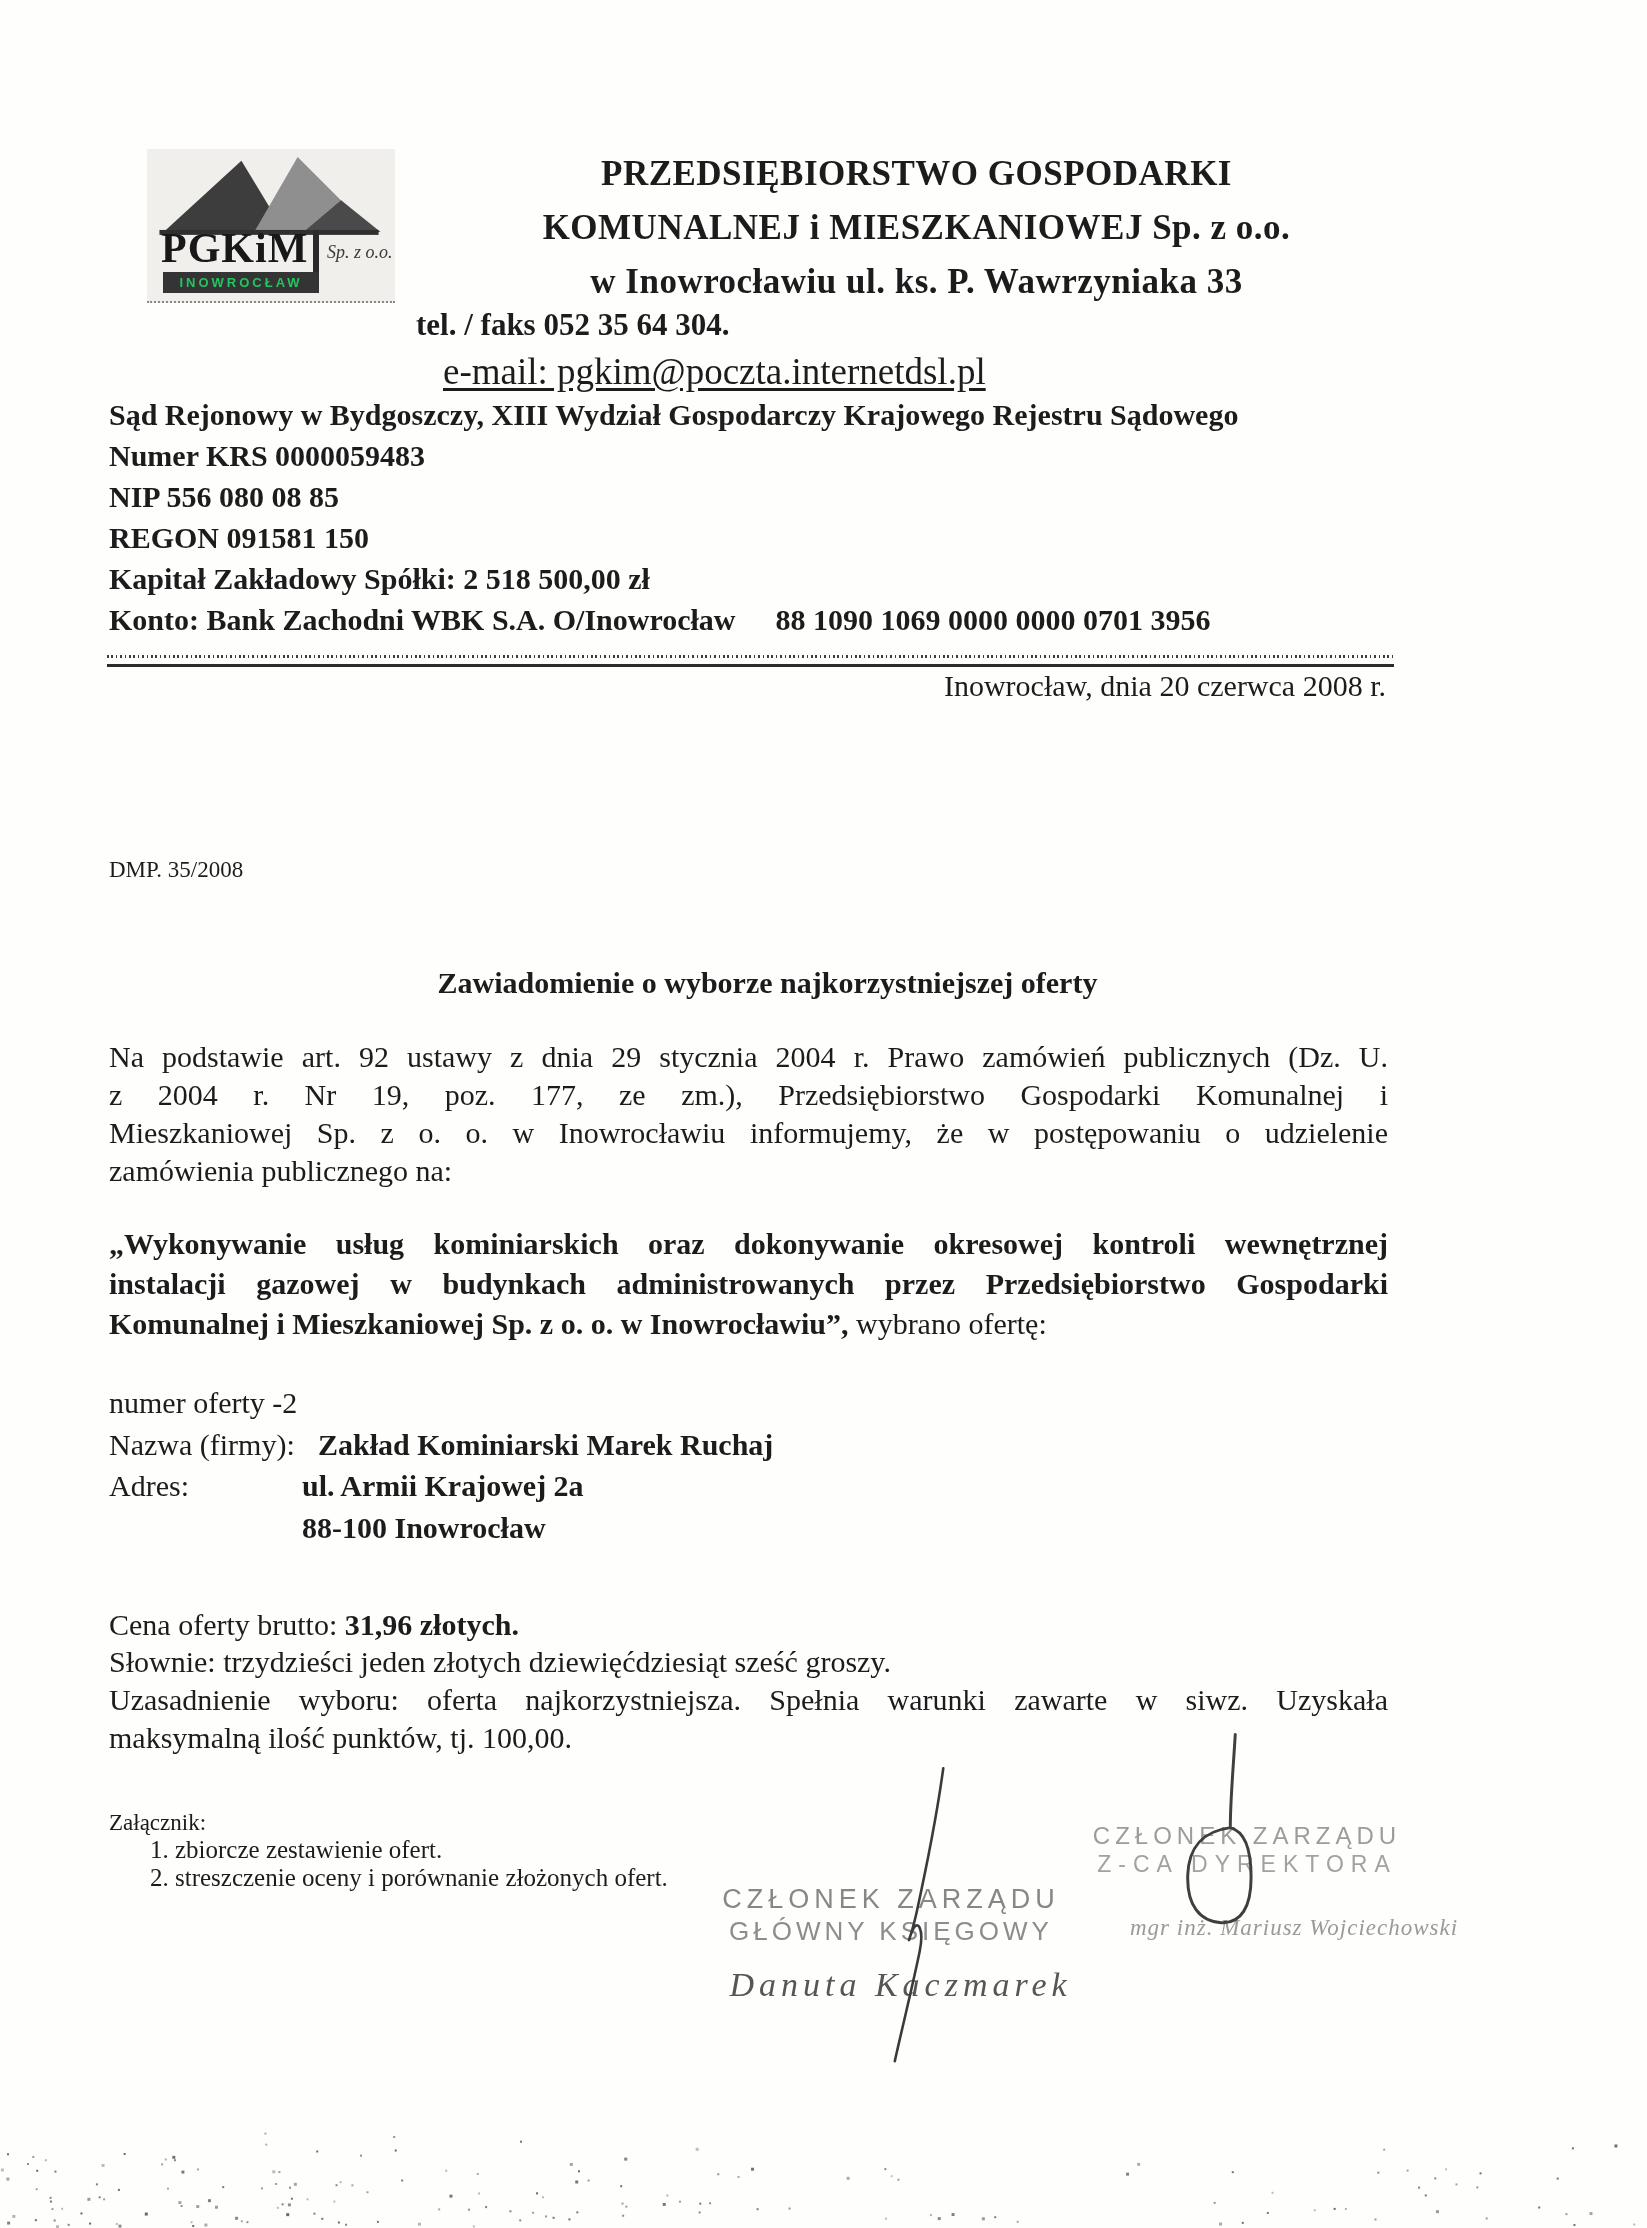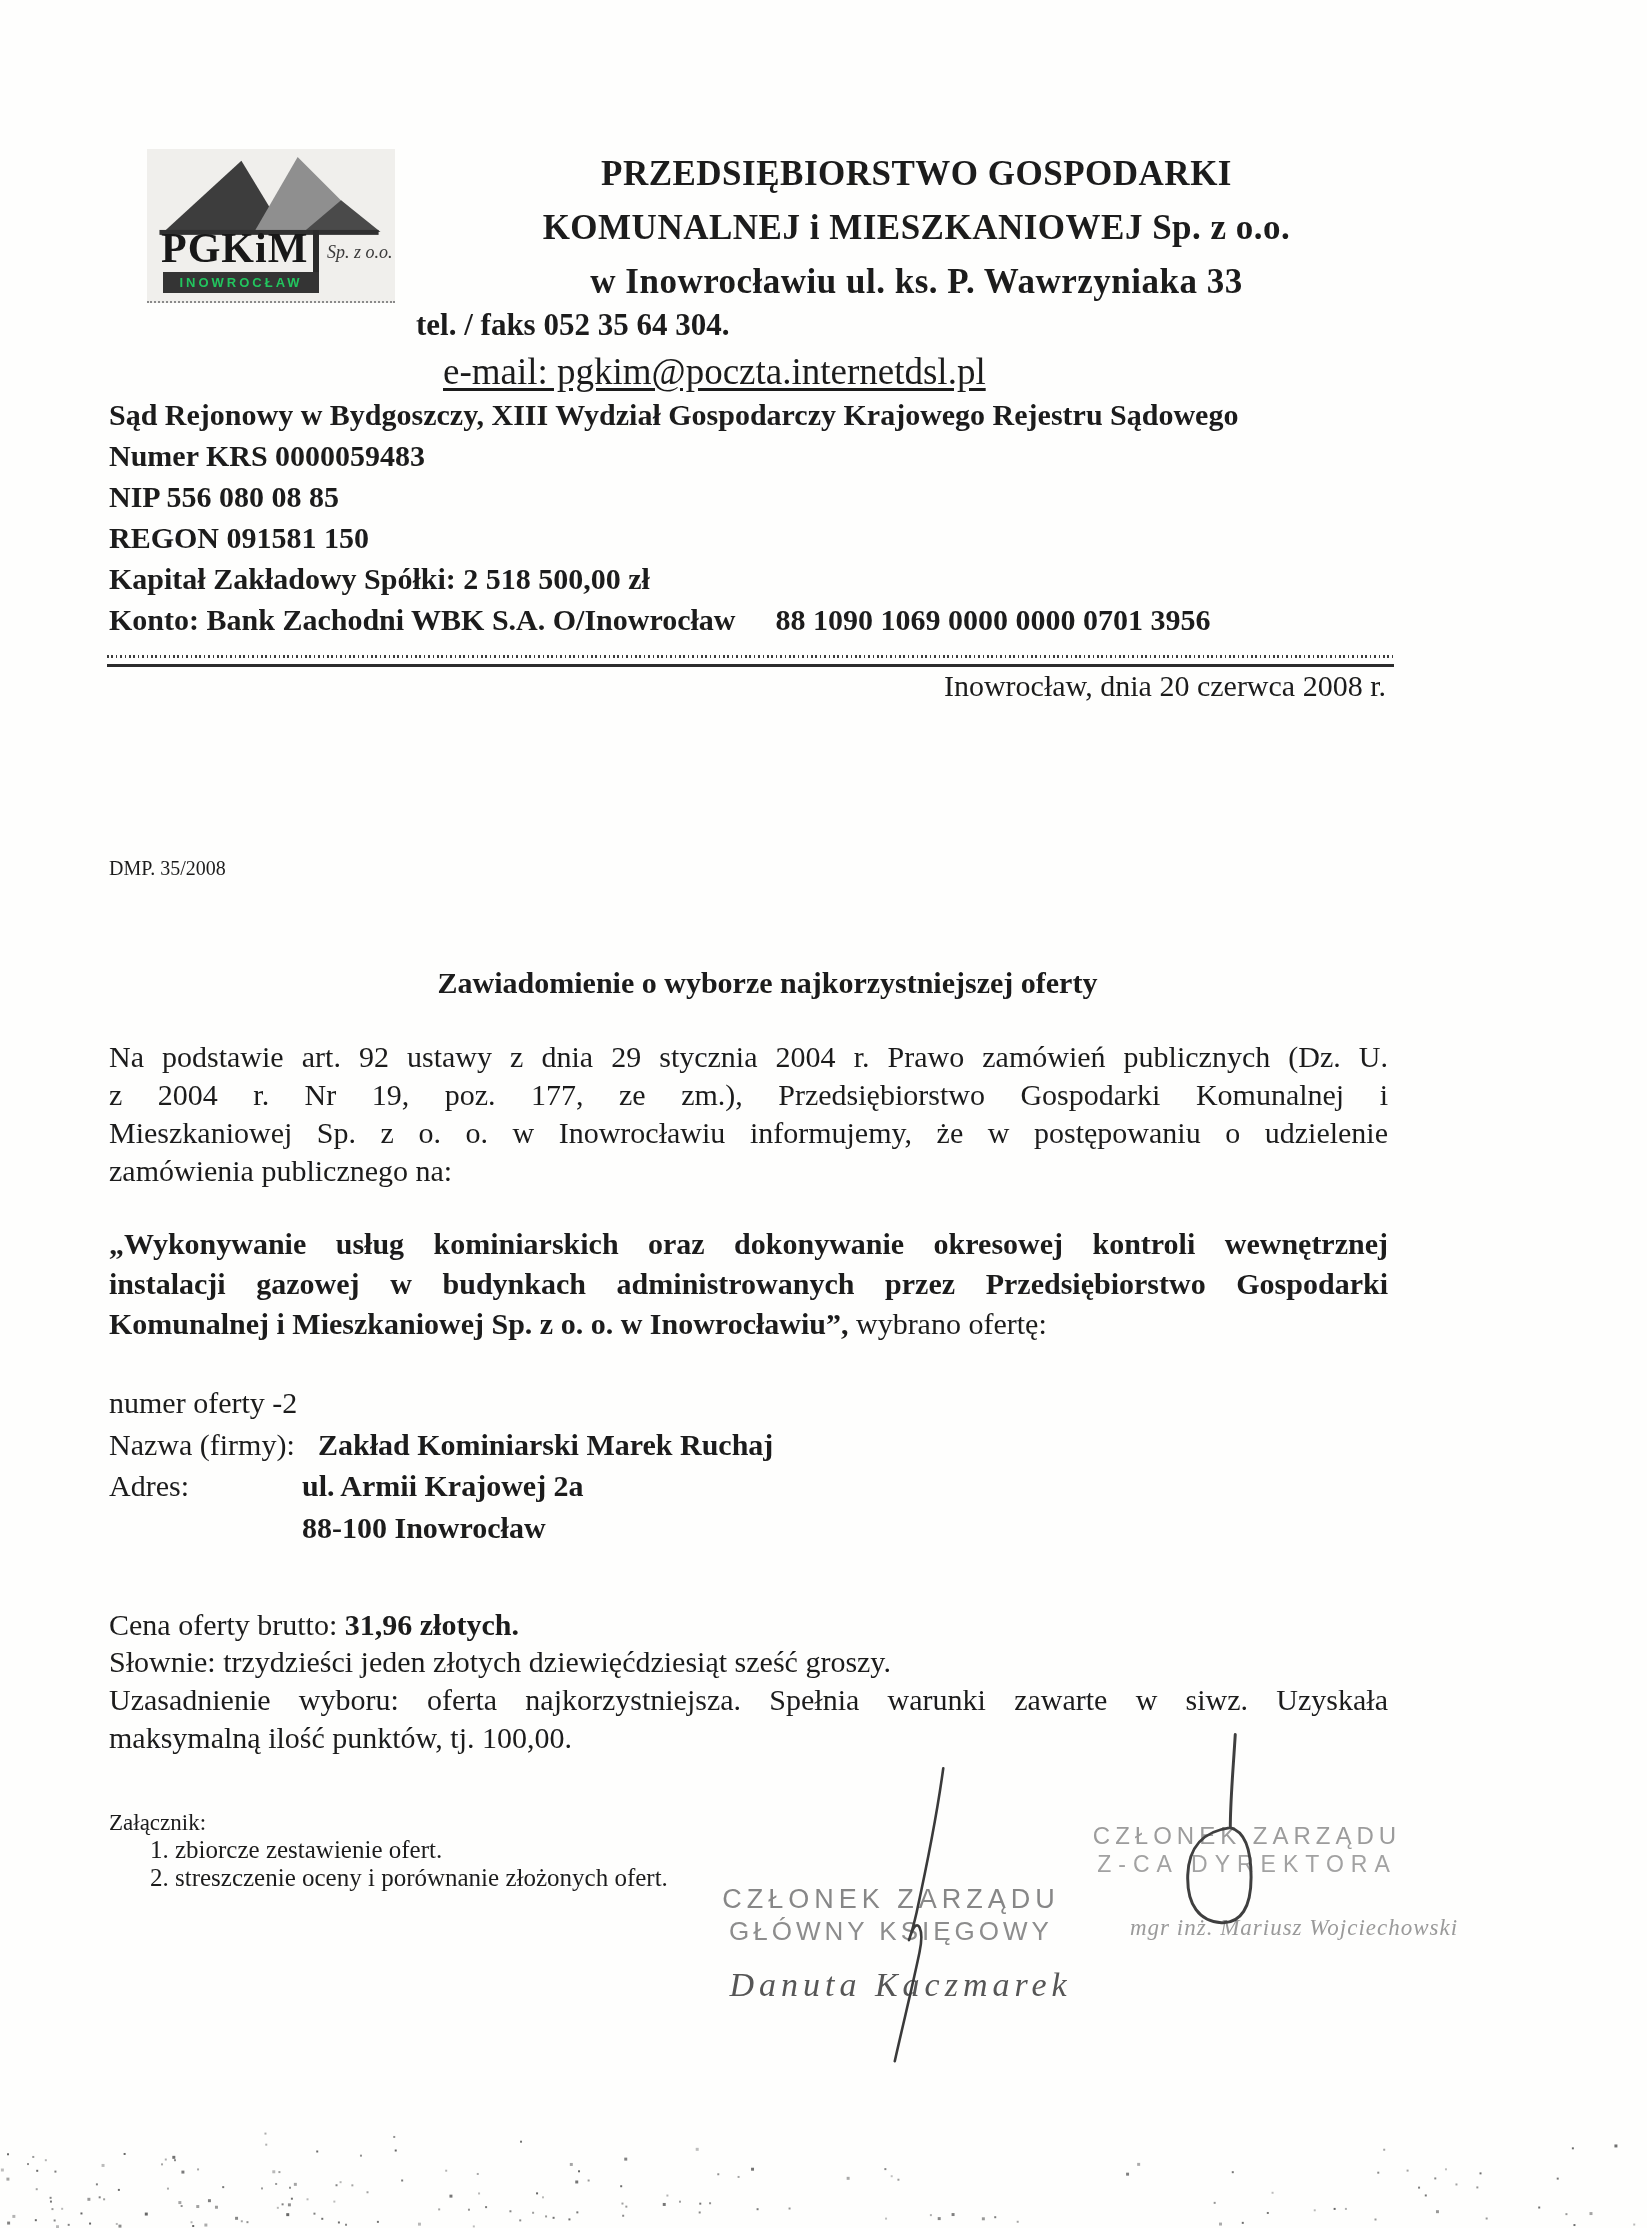--- a/index.html
+++ b/index.html
@@ -37,21 +37,21 @@
   .reg-block{left:109px; top:394px; width:1317px; font-size:30px; font-weight:bold; line-height:41px;}
   .konto-number{padding-left:40px;}
   
   .sep{
     left:107px; top:655px; width:1287px; height:9px;
     background-image:repeating-linear-gradient(90deg,#3c3c3c 0 1.6px, rgba(0,0,0,0) 1.6px 4.4px);
     background-size:100% 3px; background-repeat:no-repeat; background-position:0 0;
     border-bottom:3px solid #2c2c2c;
   }
   .date-line{left:693px; top:669px; width:693px; text-align:right; font-size:30px;}
-  .reference{left:109px; top:857px; font-size:20px;}
+  .reference{left:109px; top:857px; font-size:23px;}
   .doc-title{left:129px; top:966px; width:1277px; text-align:center; font-size:30px; font-weight:bold;}
   
   .para{width:1279px; font-size:30px;}
   .intro{left:109px; top:1038px; line-height:38px;}
   .subject{left:109px; top:1224px; line-height:40px; font-weight:bold;}
   .jline{text-align:justify; text-align-last:justify;}
   .lline{text-align:left; text-align-last:left;}
   .subject .tail{font-weight:normal;}
   
   .offer-row{font-size:30px;}

